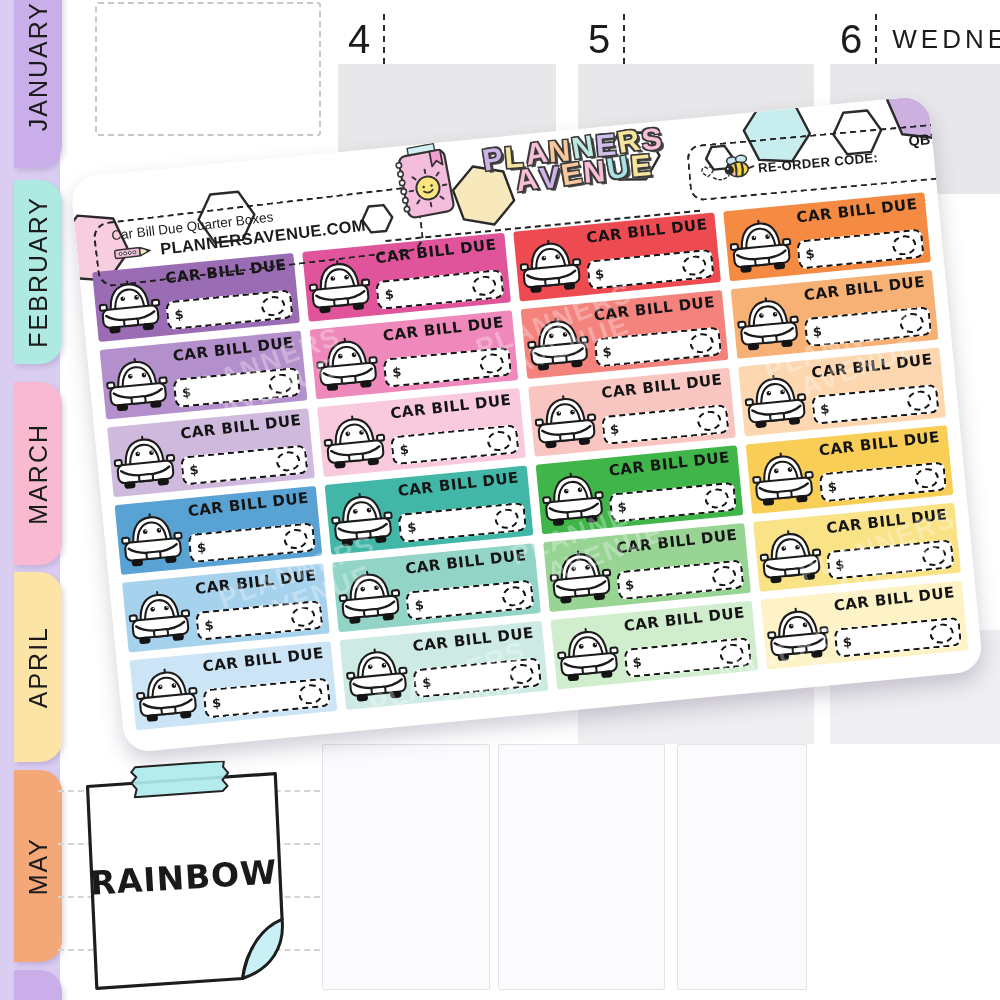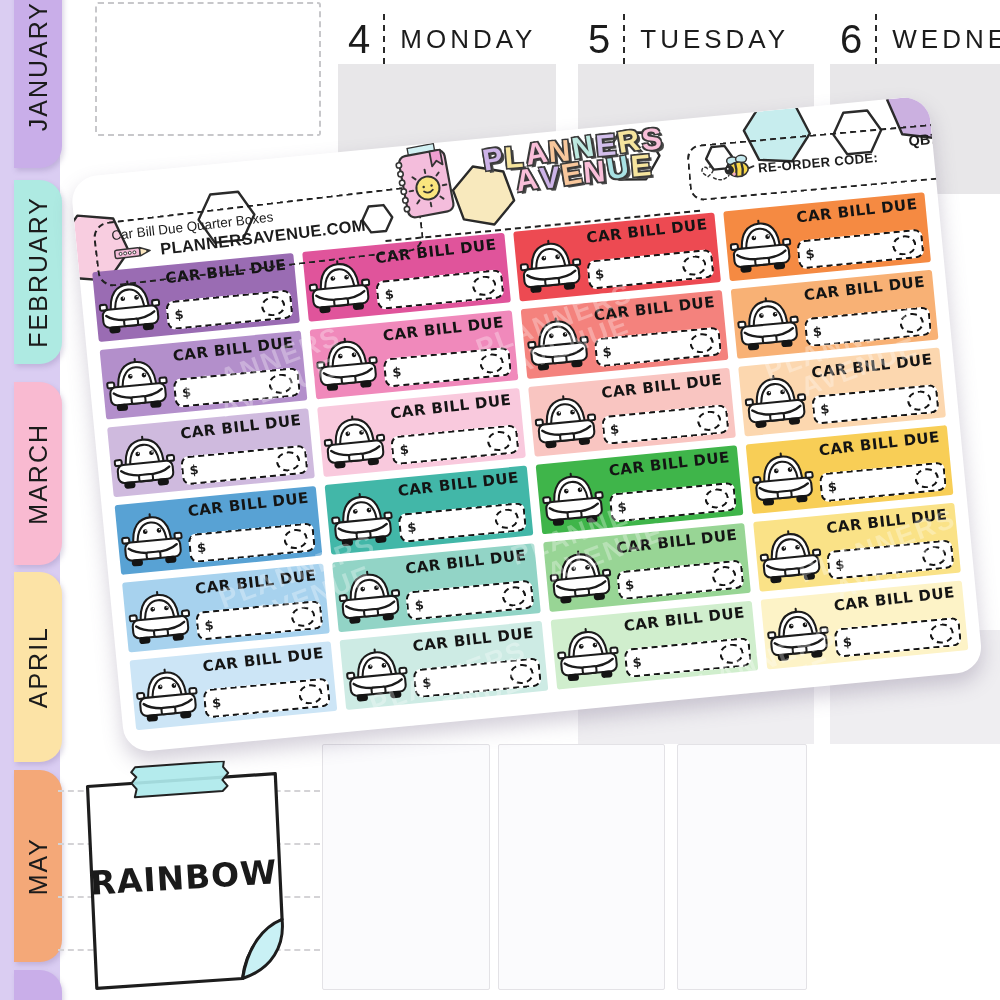--- a/index.html
+++ b/index.html
@@ -113,29 +113,27 @@
       <span>MAY</span>
     </div>
   <div class="tab" style="top: 970px; height: 60px; background-color: rgb(201, 174, 233);"></div>
 
   <div class="notes-dashed"></div>
 
   <div class="day-col" style="left:338px;width:218px;">
     <div class="day-head">
       <span class="day-num">4</span>
       <span class="day-div"></span>
-      <span class="day-name">MONDAY</span>
     </div>
     <div class="day-box" style="left: 0px; width: 218px; background-color: rgb(232, 231, 233);"></div>
   </div>
   <div class="day-col" style="left:578px;width:236px;">
     <div class="day-head">
       <span class="day-num">5</span>
       <span class="day-div"></span>
-      <span class="day-name">TUESDAY</span>
     </div>
     <div class="day-box" style="left: 0px; width: 236px; background-color: rgb(232, 231, 233);"></div>
   </div>
   <div class="day-col" style="left:830px;width:230px;">
     <div class="day-head">
       <span class="day-num">6</span>
       <span class="day-div"></span>
       <span class="day-name">WEDNE</span>
     </div>
     <div class="day-box" style="left: 0px; width: 230px; background-color: rgb(232, 231, 233);"></div>

